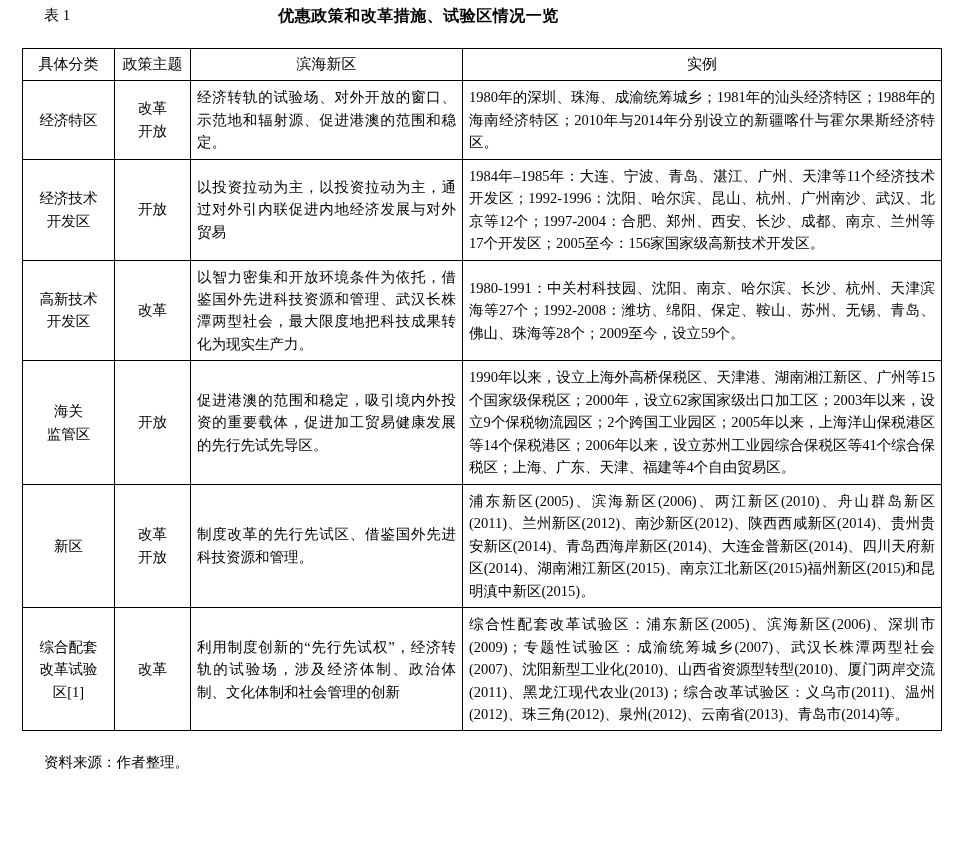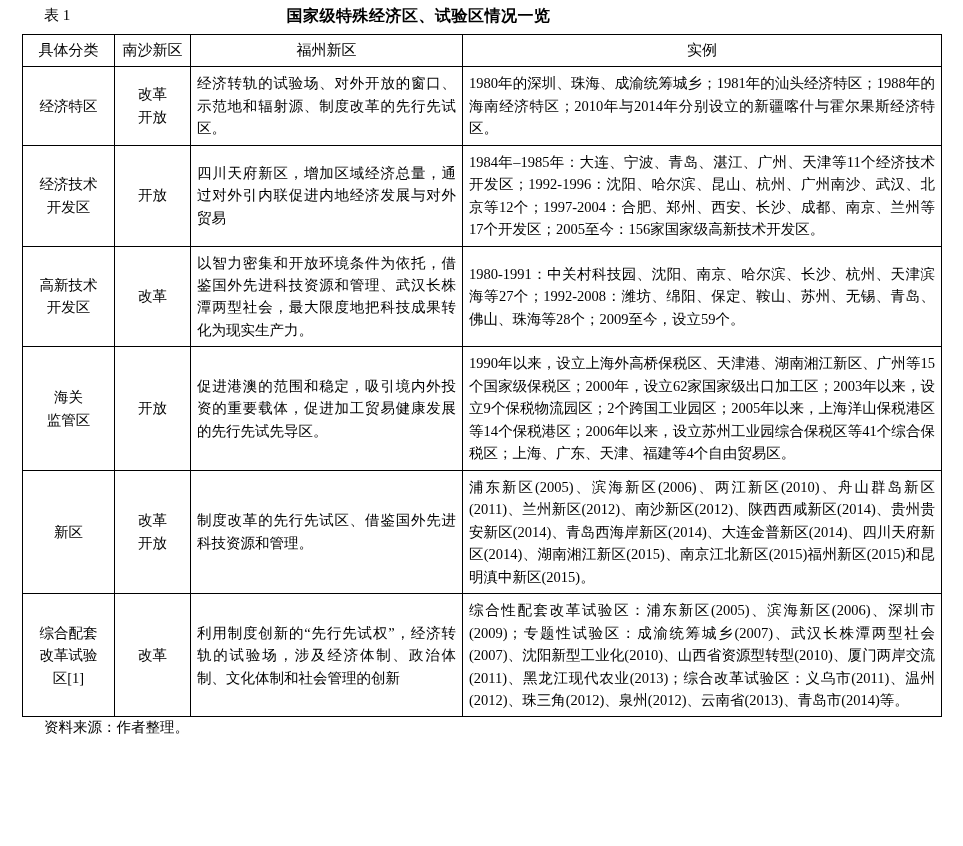--- a/index.html
+++ b/index.html
@@ -38,21 +38,21 @@
     right: 0;
     text-align: center;
     font-size: 16px;
     font-weight: bold;
     letter-spacing: 0.5px;
   }
   table.main {
     border-collapse: collapse;
     width: 919px;
     table-layout: fixed;
-    margin-top: 2px;
+    margin-top: 16px;
   }
   table.main td, table.main th {
     border: 1px solid #000000;
     vertical-align: middle;
     font-size: 14.5px;
     line-height: 1.55;
     padding: 5px 6px;
   }
   table.main th {
     text-align: center;
@@ -63,61 +63,61 @@
   .c1 { width: 92px; text-align: center; }
   .c2 { width: 76px; text-align: center; }
   .c3 { width: 272px; text-align: left; }
   .c4 { width: 479px; text-align: left; }
   .cell-center { text-align: center; }
   .cell-just {
     text-align: justify;
     text-justify: inter-ideograph;
   }
   .source {
-    margin-top: 1px;
+    margin-top: 22px;
     padding-left: 22px;
     font-size: 14.5px;
   }
 </style>
 </head>
 <body>
 
 <div class="page">
 
   <div class="caption-row">
     <div class="caption-label">表 1</div>
-    <div class="caption-title">国家级特殊经济区、试验区情况一览</div>
+    <div class="caption-title">优惠政策和改革措施、试验区情况一览</div>
   </div>
 
   <table class="main">
     <colgroup>
       <col class="c1">
         <col class="c2">
         <col class="c3">
         <col class="c4">
     </colgroup>
     <thead>
       <tr>
         <th>具体分类</th>
-        <th>南沙新区</th>
-        <th>福州新区</th>
+        <th>政策主题</th>
+        <th>滨海新区</th>
         <th>实例</th>
       </tr>
     </thead>
     <tbody>
       <tr>
         <td class="cell-center">经济特区</td>
         <td class="cell-center">改革<br>开放</td>
-        <td class="cell-just">经济转轨的试验场、对外开放的窗口、示范地和辐射源、制度改革的先行先试区。</td>
+        <td class="cell-just">经济转轨的试验场、对外开放的窗口、示范地和辐射源、促进港澳的范围和稳定。</td>
         <td class="cell-just">1980年的深圳、珠海、成渝统筹城乡；1981年的汕头经济特区；1988年的海南经济特区；2010年与2014年分别设立的新疆喀什与霍尔果斯经济特区。</td>
       </tr>
       <tr>
         <td class="cell-center">经济技术<br>开发区</td>
         <td class="cell-center">开放</td>
-        <td class="cell-just">四川天府新区，增加区域经济总量，通过对外引内联促进内地经济发展与对外贸易</td>
+        <td class="cell-just">以投资拉动为主，以投资拉动为主，通过对外引内联促进内地经济发展与对外贸易</td>
         <td class="cell-just">1984年–1985年：大连、宁波、青岛、湛江、广州、天津等11个经济技术开发区；1992-1996：沈阳、哈尔滨、昆山、杭州、广州南沙、武汉、北京等12个；1997-2004：合肥、郑州、西安、长沙、成都、南京、兰州等17个开发区；2005至今：156家国家级高新技术开发区。</td>
       </tr>
       <tr>
         <td class="cell-center">高新技术<br>开发区</td>
         <td class="cell-center">改革</td>
         <td class="cell-just">以智力密集和开放环境条件为依托，借鉴国外先进科技资源和管理、武汉长株潭两型社会，最大限度地把科技成果转化为现实生产力。</td>
         <td class="cell-just">1980-1991：中关村科技园、沈阳、南京、哈尔滨、长沙、杭州、天津滨海等27个；1992-2008：潍坊、绵阳、保定、鞍山、苏州、无锡、青岛、佛山、珠海等28个；2009至今，设立59个。</td>
       </tr>
       <tr>
         <td class="cell-center">海关<br>监管区</td>

